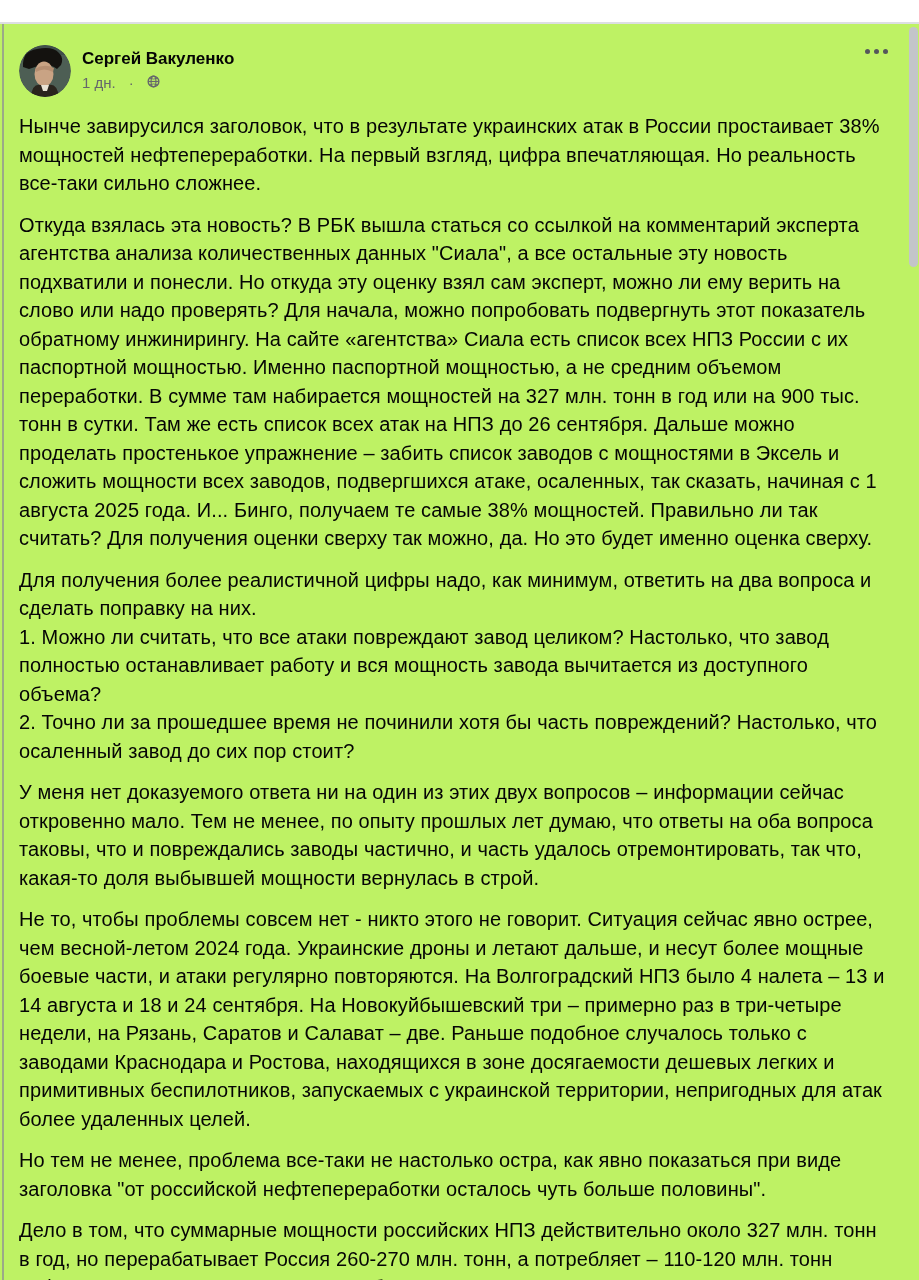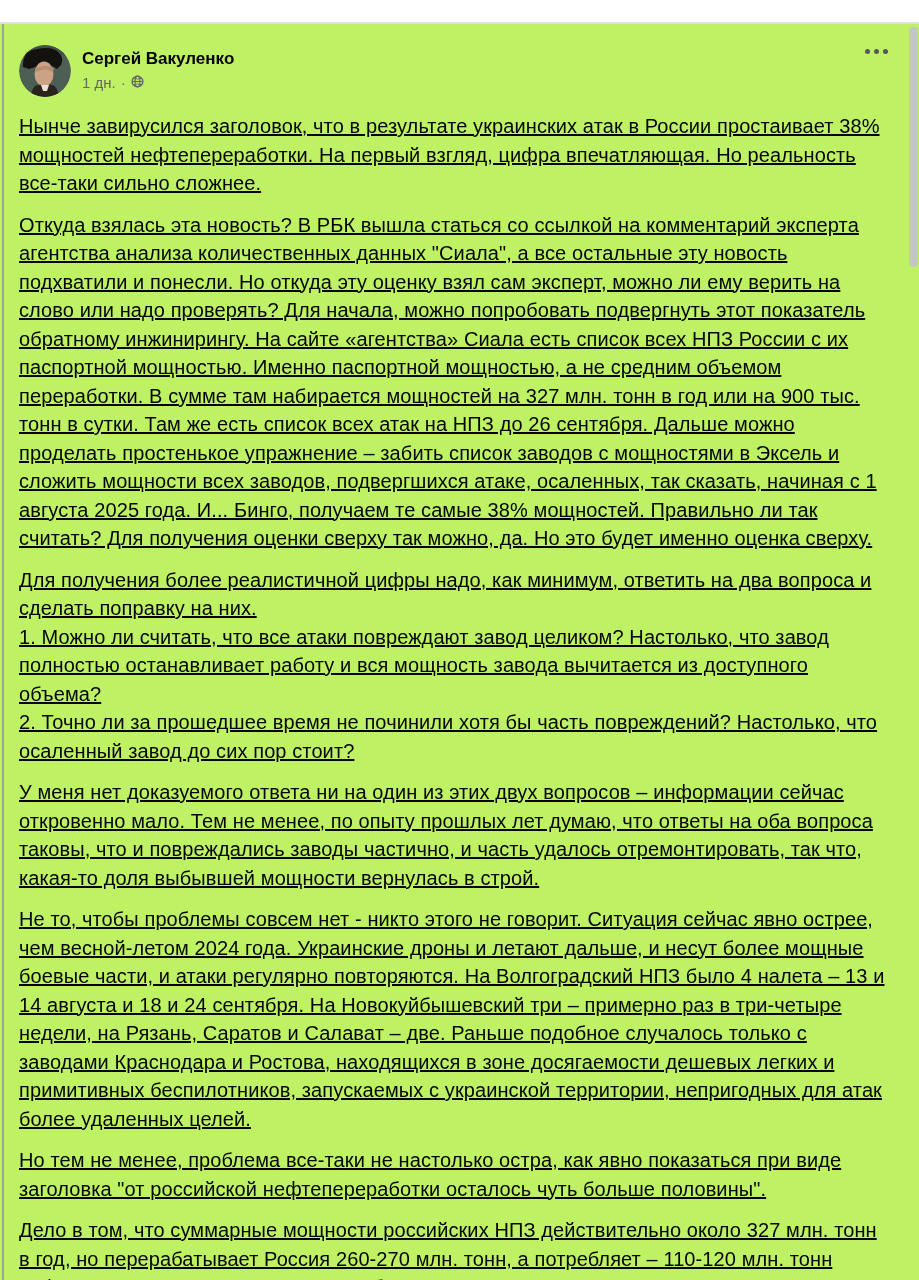--- a/index.html
+++ b/index.html
@@ -46,21 +46,21 @@
   .author-name {
     font-size: 17px;
     font-weight: 700;
     color: #050505;
     line-height: 21px;
     cursor: pointer;
   }
   .meta-row {
     display: flex;
     align-items: center;
-    gap: 5px;
+    gap: 13px;
     margin-top: 4px;
     font-size: 15px;
     color: #65676b;
     line-height: 18px;
   }
   .meta-dot { color: #65676b; }
   .globe { display: inline-block; margin-top: 1px; }
   .menu-button {
     position: absolute;
     right: 29px; top: 17px;
@@ -81,21 +81,20 @@
   .post-body {
     padding: 15px 26px 0 19px;
     font-size: 20px;
     line-height: 28.5px;
     letter-spacing: 0.1px;
     color: #050505;
   }
   .post-body p {
     margin: 0 0 13px 0;
     white-space: pre-line;
-    text-decoration: underline;
   }
 </style>
 </head>
 <body>
 
 <div class="page">
 
   <div class="edge-left"></div>
 
   <header class="post-header">

